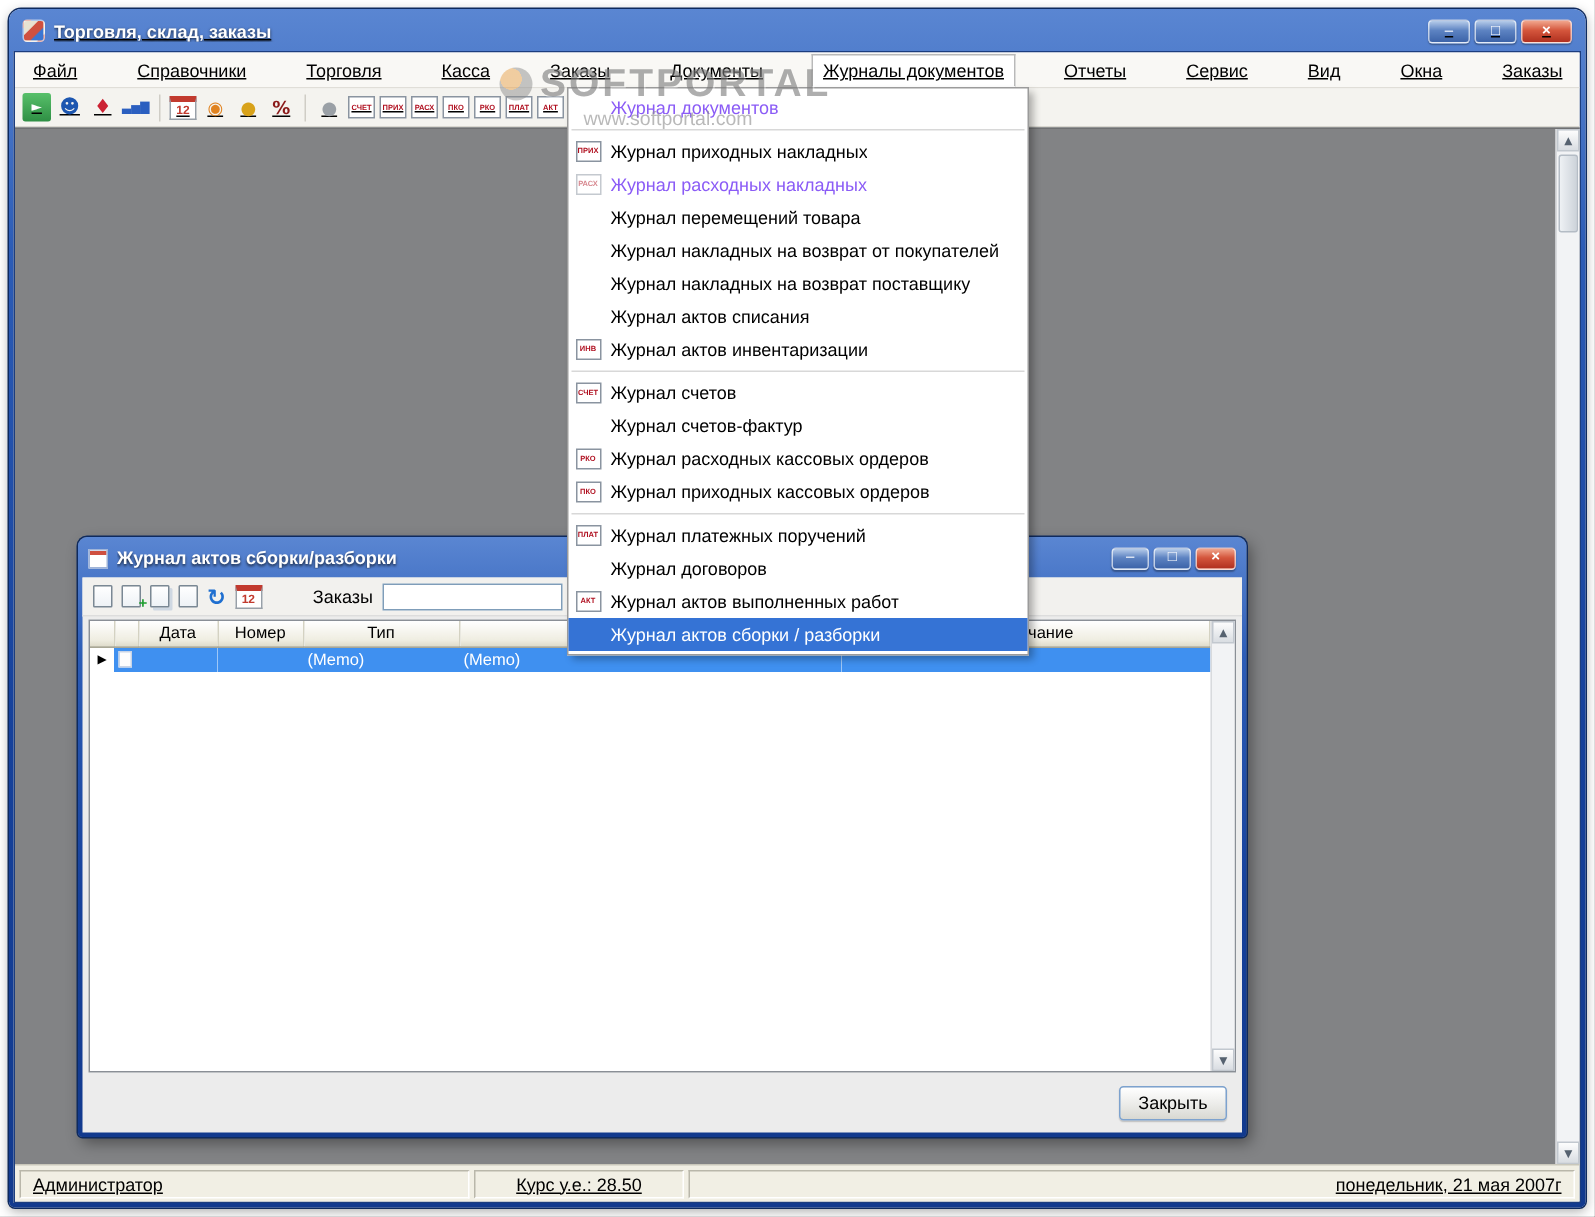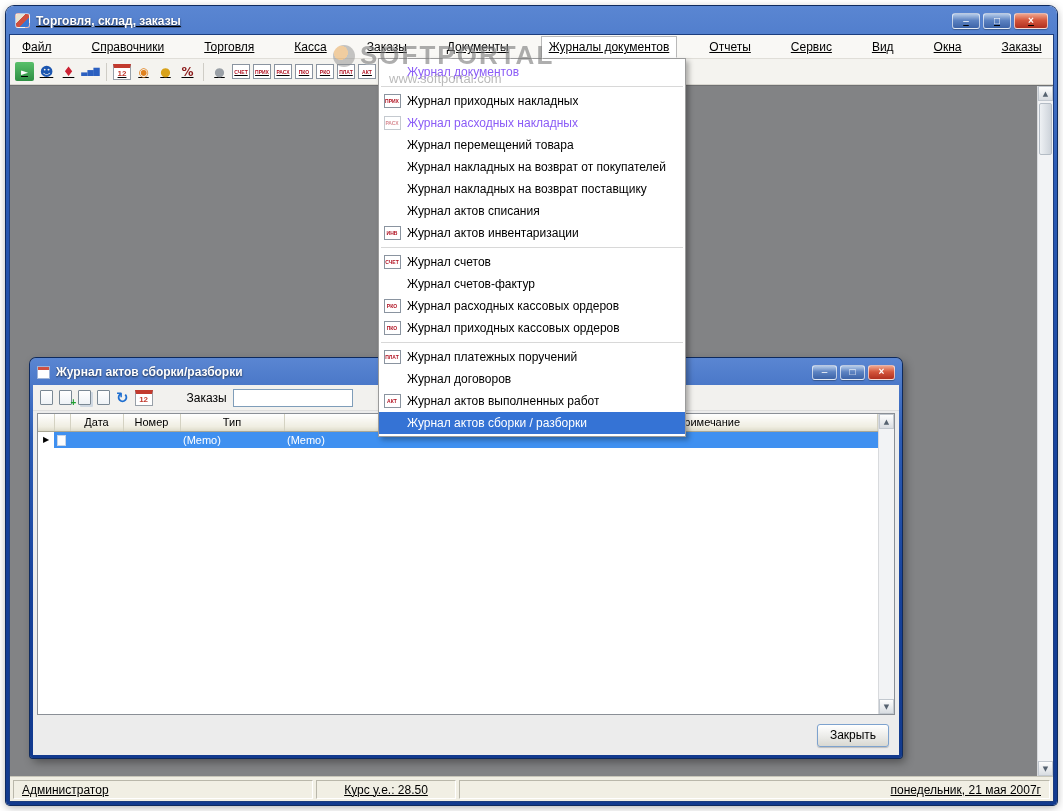--- a/index.html
+++ b/index.html
@@ -70,21 +70,21 @@
   .menu-doc { width:17px; height:14px; border:1px solid #8a94a0; background:#fff; color:#b01020;
               font-size:5px; font-weight:bold; display:inline-flex; align-items:center; justify-content:center; overflow:hidden; }
   .dd-label { white-space:nowrap; overflow:hidden; }
   .dd-item.disabled .dd-label { color:#8b5cf6; }
   .dd-item.disabled .menu-doc { opacity:.5; }
   .dd-item.selected { background:#3573d5; }
   .dd-item.selected .dd-label { color:#ffffff; }
   .dd-sep { height:1px; background:#d8d8d8; margin:3px 2px; }
 
   
-  .child { position:absolute; left:20px; top:272px; width:872px; height:400px; border-radius:6px 6px 3px 3px;
+  .child { position:absolute; left:42px; top:272px; width:779px; height:400px; border-radius:6px 6px 3px 3px;
            background:linear-gradient(180deg,#5a86d2 0%,#2c5cb6 20%,#16419b 60%,#123a8e 100%);
            padding:3px; box-shadow:0 0 0 1px #0e2a5e, 3px 4px 10px rgba(0,0,0,.4); z-index:10;
            display:flex; flex-direction:column; }
   .child-titlebar { height:24px; display:flex; align-items:center; gap:6px; padding:0 4px 2px 4px; color:#fff; }
   .child-icon { width:13px; height:13px; background:#fff; border:1px solid #9fb4d8; box-shadow:inset 0 3px 0 #cf5040; }
   .child-titlebar .title { font-weight:bold; font-size:12px; flex:1; text-shadow:0 1px 2px rgba(0,0,0,.7);
                            white-space:nowrap; overflow:hidden; }
   .child .cap-btn { width:25px; height:15px; }
   .child .cap-btn.close { width:27px; }
   .child-body { flex:1; background:#ececec; display:flex; flex-direction:column; min-height:0; }

